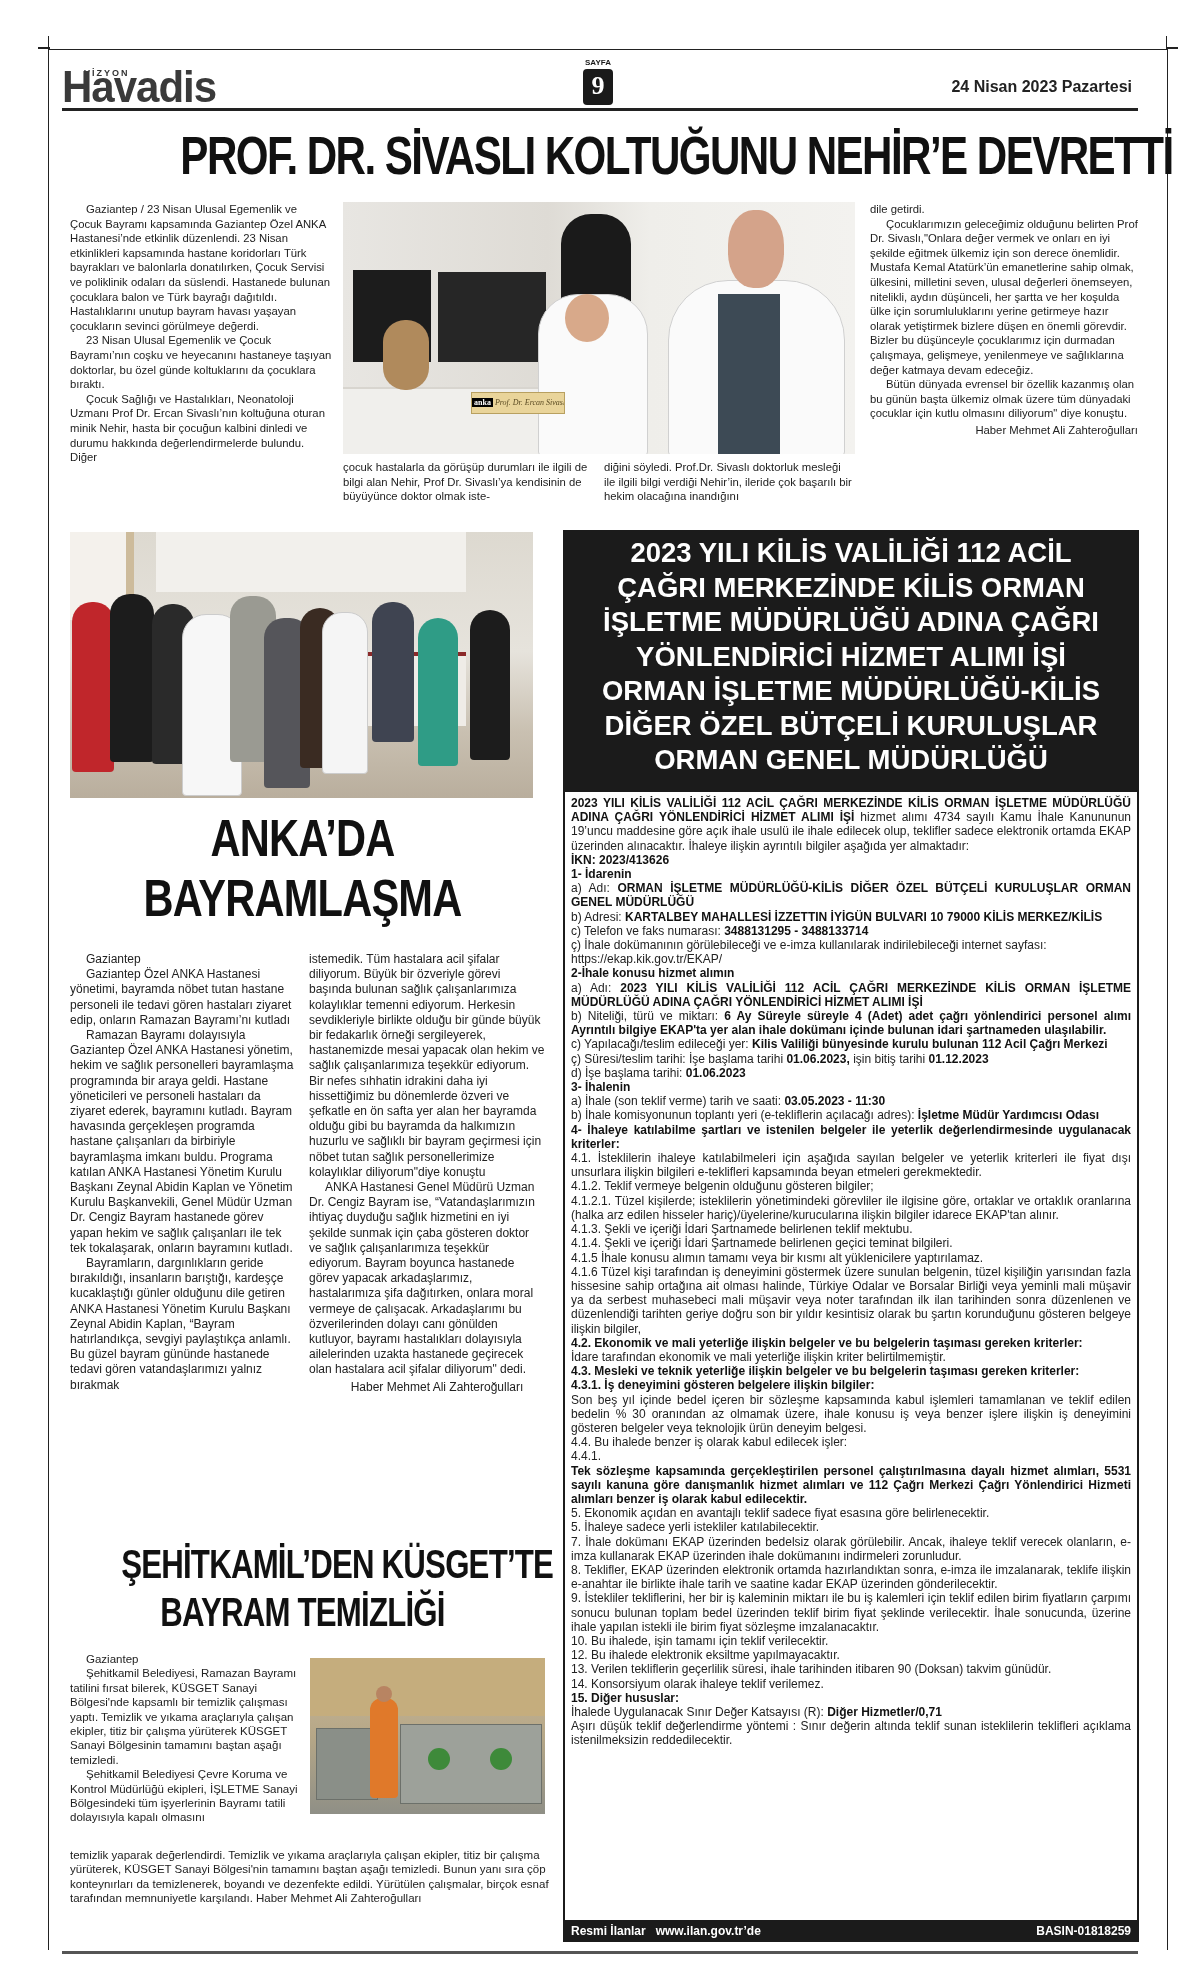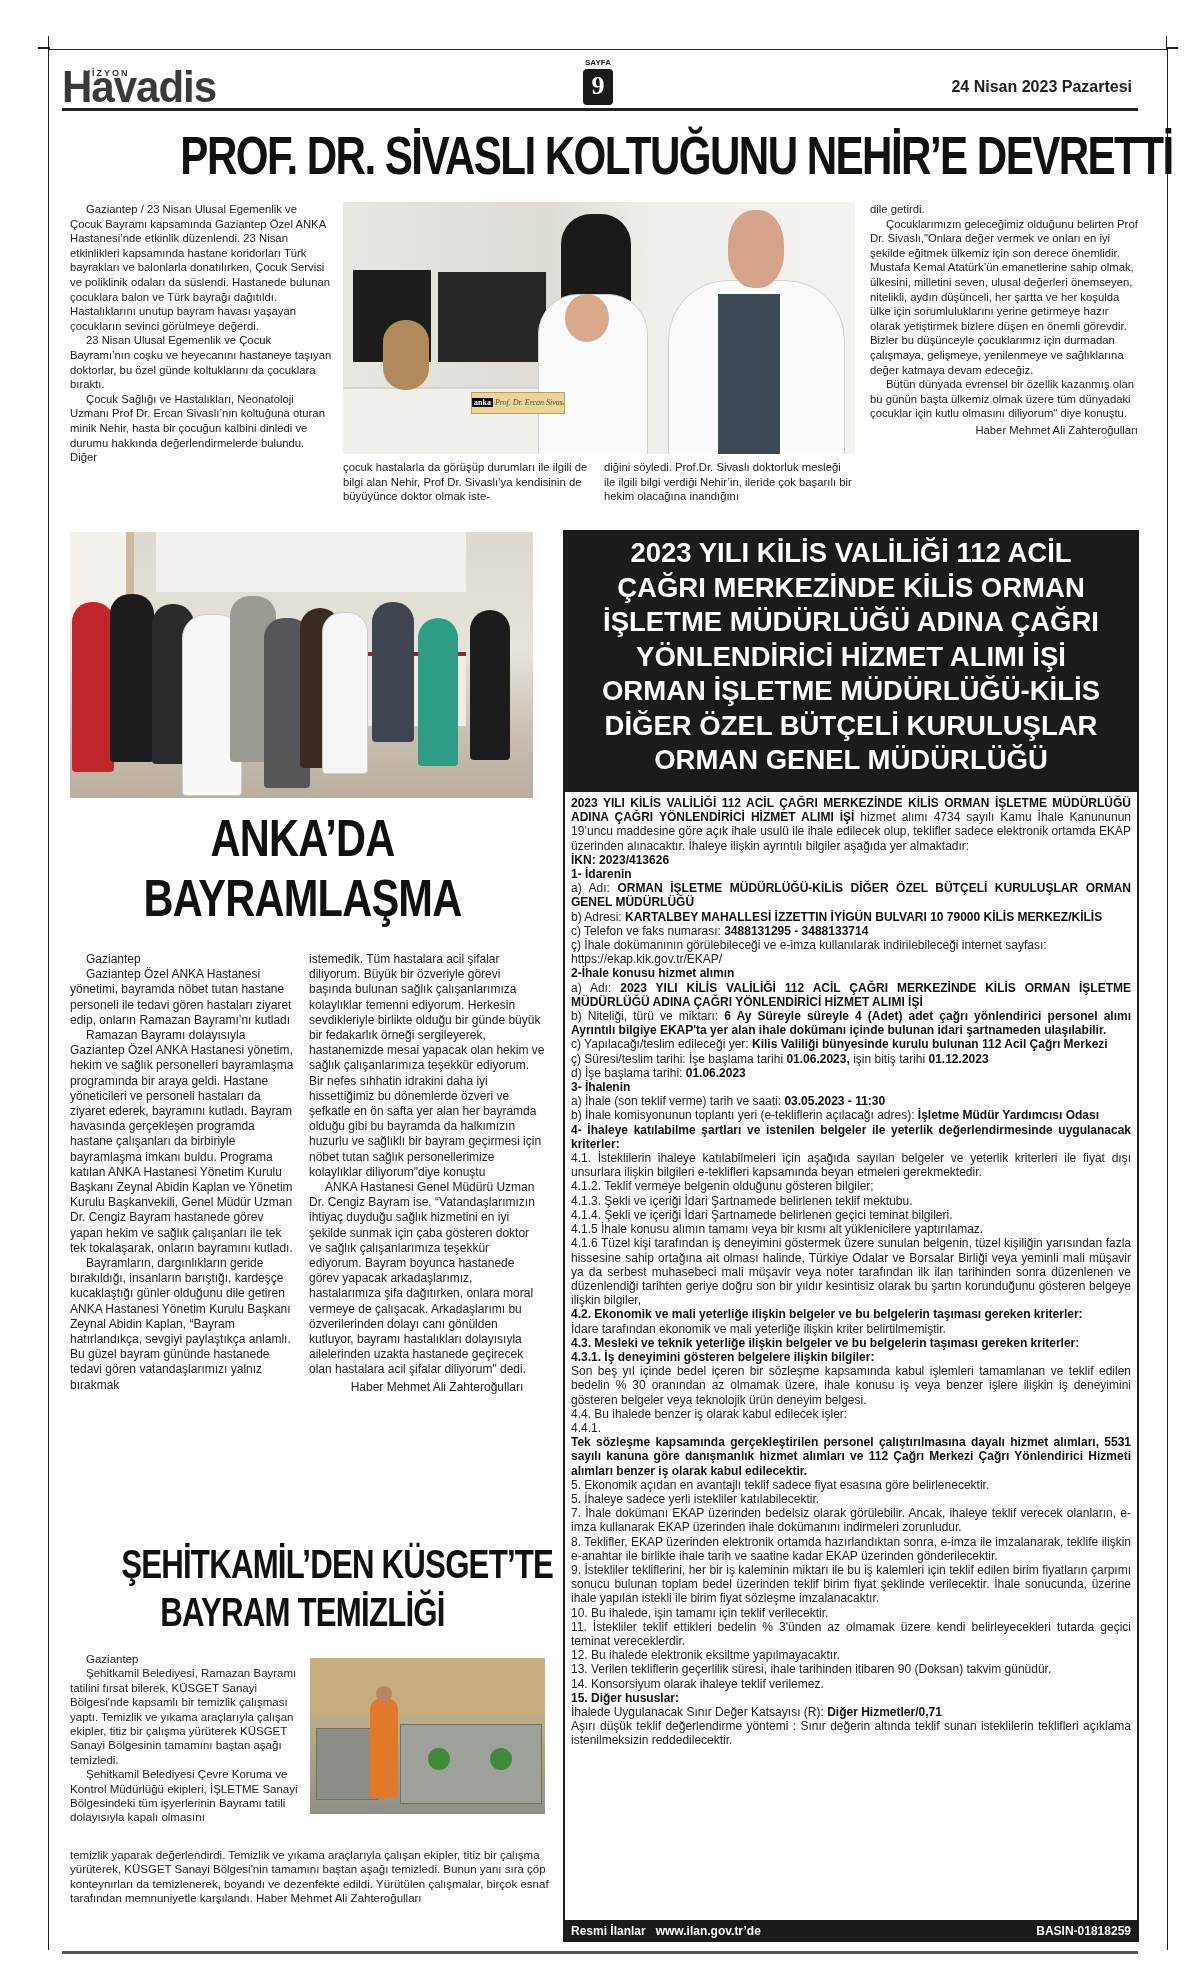--- a/index.html
+++ b/index.html
@@ -178,39 +178,39 @@
   <p><span>b) Niteliği, türü ve miktarı: </span><b>6 Ay Süreyle süreyle 4 (Adet) adet çağrı yönlendirici personel alımı Ayrıntılı bilgiye EKAP'ta yer alan ihale dokümanı içinde bulunan idari şartnameden ulaşılabilir.</b></p>
   <p><span>c) Yapılacağı/teslim edileceği yer: </span><b>Kilis Valiliği bünyesinde kurulu bulunan 112 Acil Çağrı Merkezi</b></p>
   <p><span>ç) Süresi/teslim tarihi: İşe başlama tarihi </span><b>01.06.2023,</b><span> işin bitiş tarihi </span><b>01.12.2023</b></p>
   <p><span>d) İşe başlama tarihi: </span><b>01.06.2023</b></p>
   <p><b>3- İhalenin</b></p>
   <p><span>a) İhale (son teklif verme) tarih ve saati: </span><b>03.05.2023 - 11:30</b></p>
   <p><span>b) İhale komisyonunun toplantı yeri (e-tekliflerin açılacağı adres): </span><b>İşletme Müdür Yardımcısı Odası</b></p>
   <p><b>4- İhaleye katılabilme şartları ve istenilen belgeler ile yeterlik değerlendirmesinde uygulanacak kriterler:</b></p>
   <p>4.1. İsteklilerin ihaleye katılabilmeleri için aşağıda sayılan belgeler ve yeterlik kriterleri ile fiyat dışı unsurlara ilişkin bilgileri e-teklifleri kapsamında beyan etmeleri gerekmektedir.</p>
   <p>4.1.2. Teklif vermeye belgenin olduğunu gösteren bilgiler;</p>
+  <p>4.1.2.1. Tüzel kişilerde; isteklilerin yönetimindeki görevliler ile ilgisine göre, ortaklar ve ortaklık oranlarına (halka arz edilen hisseler hariç)/üyelerine/kurucularına ilişkin bilgiler idarece EKAP'tan alınır.</p>
   <p>4.1.3. Şekli ve içeriği İdari Şartnamede belirlenen teklif mektubu.</p>
   <p>4.1.4. Şekli ve içeriği İdari Şartnamede belirlenen geçici teminat bilgileri.</p>
   <p>4.1.5 İhale konusu alımın tamamı veya bir kısmı alt yüklenicilere yaptırılamaz.</p>
   <p>4.1.6 Tüzel kişi tarafından iş deneyimini göstermek üzere sunulan belgenin, tüzel kişiliğin yarısından fazla hissesine sahip ortağına ait olması halinde, Türkiye Odalar ve Borsalar Birliği veya yeminli mali müşavir ya da serbest muhasebeci mali müşavir veya noter tarafından ilk ilan tarihinden sonra düzenlenen ve düzenlendiği tarihten geriye doğru son bir yıldır kesintisiz olarak bu şartın korunduğunu gösteren belgeye ilişkin bilgiler,</p>
   <p><b>4.2. Ekonomik ve mali yeterliğe ilişkin belgeler ve bu belgelerin taşıması gereken kriterler:</b></p>
   <p>İdare tarafından ekonomik ve mali yeterliğe ilişkin kriter belirtilmemiştir.</p>
   <p><b>4.3. Mesleki ve teknik yeterliğe ilişkin belgeler ve bu belgelerin taşıması gereken kriterler:</b></p>
   <p><b>4.3.1. İş deneyimini gösteren belgelere ilişkin bilgiler:</b></p>
   <p>Son beş yıl içinde bedel içeren bir sözleşme kapsamında kabul işlemleri tamamlanan ve teklif edilen bedelin % 30 oranından az olmamak üzere, ihale konusu iş veya benzer işlere ilişkin iş deneyimini gösteren belgeler veya teknolojik ürün deneyim belgesi.</p>
   <p>4.4. Bu ihalede benzer iş olarak kabul edilecek işler:</p>
   <p>4.4.1.</p>
   <p><b>Tek sözleşme kapsamında gerçekleştirilen personel çalıştırılmasına dayalı hizmet alımları, 5531 sayılı kanuna göre danışmanlık hizmet alımları ve 112 Çağrı Merkezi Çağrı Yönlendirici Hizmeti alımları benzer iş olarak kabul edilecektir.</b></p>
   <p>5. Ekonomik açıdan en avantajlı teklif sadece fiyat esasına göre belirlenecektir.</p>
   <p>5. İhaleye sadece yerli istekliler katılabilecektir.</p>
   <p>7. İhale dokümanı EKAP üzerinden bedelsiz olarak görülebilir. Ancak, ihaleye teklif verecek olanların, e-imza kullanarak EKAP üzerinden ihale dokümanını indirmeleri zorunludur.</p>
   <p>8. Teklifler, EKAP üzerinden elektronik ortamda hazırlandıktan sonra, e-imza ile imzalanarak, teklife ilişkin e-anahtar ile birlikte ihale tarih ve saatine kadar EKAP üzerinden gönderilecektir.</p>
   <p>9. İstekliler tekliflerini, her bir iş kaleminin miktarı ile bu iş kalemleri için teklif edilen birim fiyatların çarpımı sonucu bulunan toplam bedel üzerinden teklif birim fiyat şeklinde verilecektir. İhale sonucunda, üzerine ihale yapılan istekli ile birim fiyat sözleşme imzalanacaktır.</p>
   <p>10. Bu ihalede, işin tamamı için teklif verilecektir.</p>
-  <p>11. İstekliler teklif ettikleri bedelin % 3'ünden az olmamak üzere kendi belirleyecekleri tutarda geçici teminat vereceklerdir.</p>
   <p>12. Bu ihalede elektronik eksiltme yapılmayacaktır.</p>
   <p>13. Verilen tekliflerin geçerlilik süresi, ihale tarihinden itibaren 90 (Doksan) takvim günüdür.</p>
   <p>14. Konsorsiyum olarak ihaleye teklif verilemez.</p>
   <p><b>15. Diğer hususlar:</b></p>
   <p><span>İhalede Uygulanacak Sınır Değer Katsayısı (R): </span><b>Diğer Hizmetler/0,71</b></p>
   <p>Aşırı düşük teklif değerlendirme yöntemi : Sınır değerin altında teklif sunan isteklilerin teklifleri açıklama istenilmeksizin reddedilecektir.</p>
 </div>
 
 <div class="ad-footer">
   <span style="white-space:pre;">Resmi İlanlar   www.ilan.gov.tr’de</span>

